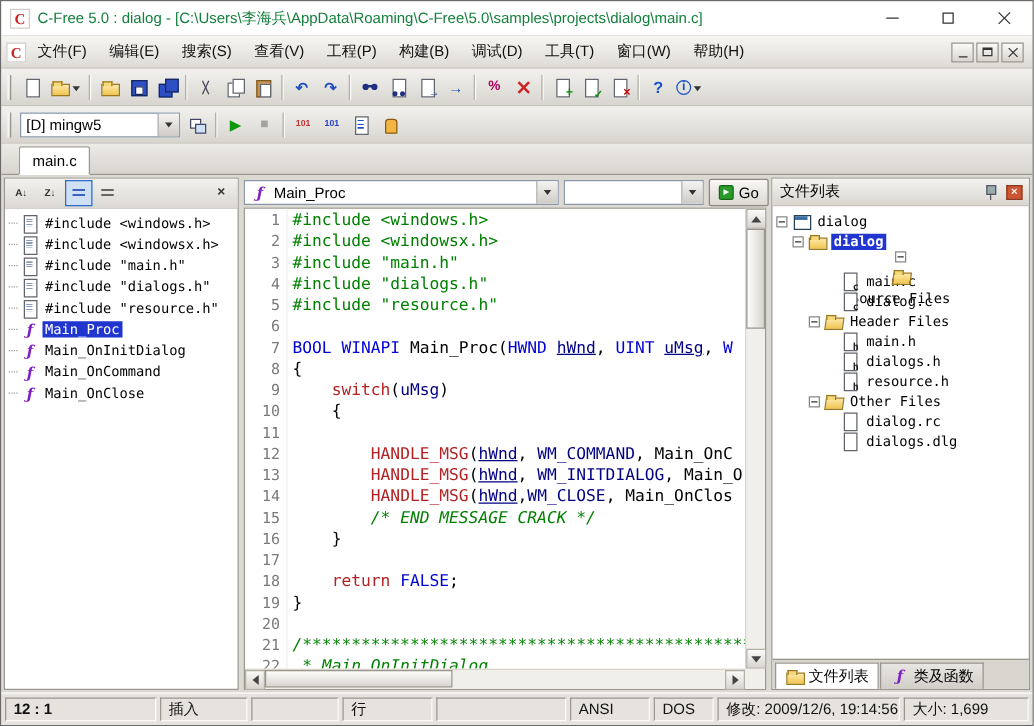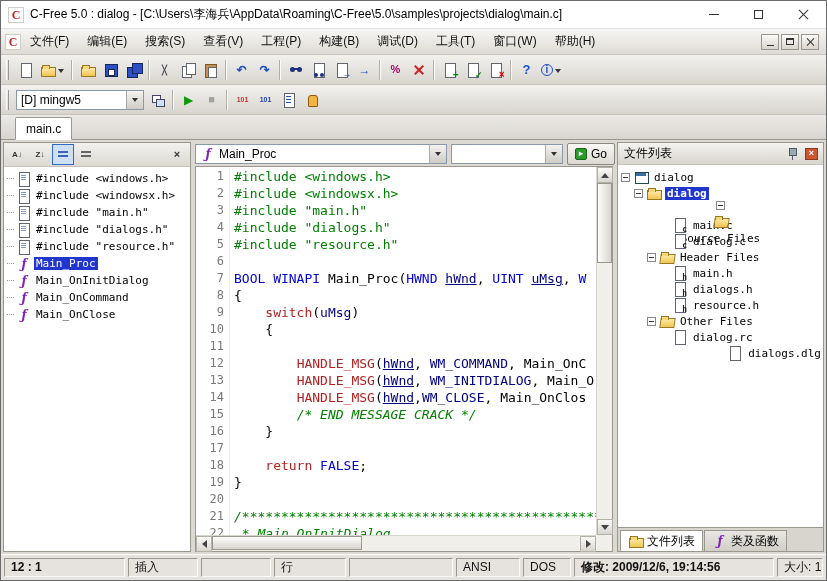--- a/index.html
+++ b/index.html
@@ -2,21 +2,21 @@
 <html style="--sel: #2135cf; --kw: #0000d4; --kw2: #b22222; --pp: #008000; --comment: #008000; --mc: #000080;"><head>
 <meta charset="utf-8">
 <style>
   *{margin:0;padding:0;box-sizing:border-box;}
   html,body{width:827px;height:581px;}
   body{font-family:"Liberation Sans",sans-serif;background:#888;}
   .window{width:827px;height:581px;border:1px solid #6a6a6a;display:flex;flex-direction:column;background:#e6e3de;overflow:hidden;}
 
   
   .titlebar{height:28px;flex:none;background:#fff;display:flex;align-items:center;padding-left:7px;gap:6px;border-bottom:1px solid #e3e3e3;}
-  .title{font-size:12px;color:#000000;white-space:nowrap;overflow:hidden;}
+  .title{font-size:12px;color:#15803d;white-space:nowrap;overflow:hidden;}
   .win-btns{margin-left:auto;display:flex;height:100%;flex:none;}
   .win-btn{width:45px;height:100%;display:flex;align-items:center;justify-content:center;}
   .glyph-min{width:10px;height:1px;background:#333;}
   .glyph-max{width:9px;height:9px;border:1px solid #333;}
   .glyph-close{position:relative;width:11px;height:11px;}
   .glyph-close::before,.glyph-close::after{content:"";position:absolute;left:5px;top:-1px;width:1px;height:13px;background:#333;}
   .glyph-close::before{transform:rotate(45deg);}
   .glyph-close::after{transform:rotate(-45deg);}
 
   
@@ -173,21 +173,21 @@
   
   .statusbar{height:26px;flex:none;display:flex;align-items:center;gap:3px;background:#e6e3de;padding:3px;font-size:12px;border-top:1px solid #fcfbf9;}
   .scell{height:19px;line-height:17px;border:1px solid;border-color:#9a978f #fcfbf9 #fcfbf9 #9a978f;padding:0 6px;color:#111;white-space:nowrap;overflow:hidden;flex:none;}
   [data-name="status-cursor-position"]{width:121px;font-weight:bold;}
   [data-name="status-insert-mode"]{width:70px;}
   [data-name="status-cell-3"]{width:70px;}
   [data-name="status-wrap-mode"]{width:72px;}
   [data-name="status-cell-5"]{width:104px;}
   [data-name="status-encoding"]{width:64px;}
   [data-name="status-line-ending"]{width:48px;}
-  [data-name="status-modified-time"]{width:200px;font-weight:bold;}
+  [data-name="status-modified-time"]{width:146px;}
   [data-name="status-file-size"]{flex:1;}
 </style>
 </head>
 <body>
 
 <div class="window" data-name="app-window">
 
   <div class="titlebar" data-name="title-bar">
     <span class="ic ic-applogo" data-name="app-icon">C</span>
     <span class="title" data-name="window-title">C-Free 5.0 : dialog - [C:\Users\李海兵\AppData\Roaming\C-Free\5.0\samples\projects\dialog\main.c]</span>
@@ -571,21 +571,21 @@
           <div class="ft-row" data-name="file-tree-item" style="padding-left: 29px;">
             <span class="exp" data-name="tree-expander"></span>
             <span class="ic ic-folderopen" data-name="folderopen-icon"></span>
             <span class="lbl" data-name="file-tree-label">Other Files</span>
           </div>
           <div class="ft-row" data-name="file-tree-item" style="padding-left: 42px;">
             <span class="exp-spacer" data-name="tree-spacer"></span>
             <span class="ic ic-filerc" data-name="filerc-icon"></span>
             <span class="lbl" data-name="file-tree-label">dialog.rc</span>
           </div>
-          <div class="ft-row" data-name="file-tree-item" style="padding-left: 42px; justify-content: flex-end;">
+          <div class="ft-row" data-name="file-tree-item" style="padding-left: 42px;">
             <span class="exp-spacer" data-name="tree-spacer"></span>
             <span class="ic ic-filedlg" data-name="filedlg-icon"></span>
             <span class="lbl" data-name="file-tree-label">dialogs.dlg</span>
           </div>
         </div>
       <div class="right-tabs" id="right-tabs" data-name="panel-tab-bar">
           <span class="rtab active" data-name="panel-tab-file-list">
             <span class="ic ic-folder" data-name="folder-icon"></span>
             <span data-name="panel-tab-label">文件列表</span>
           </span>

